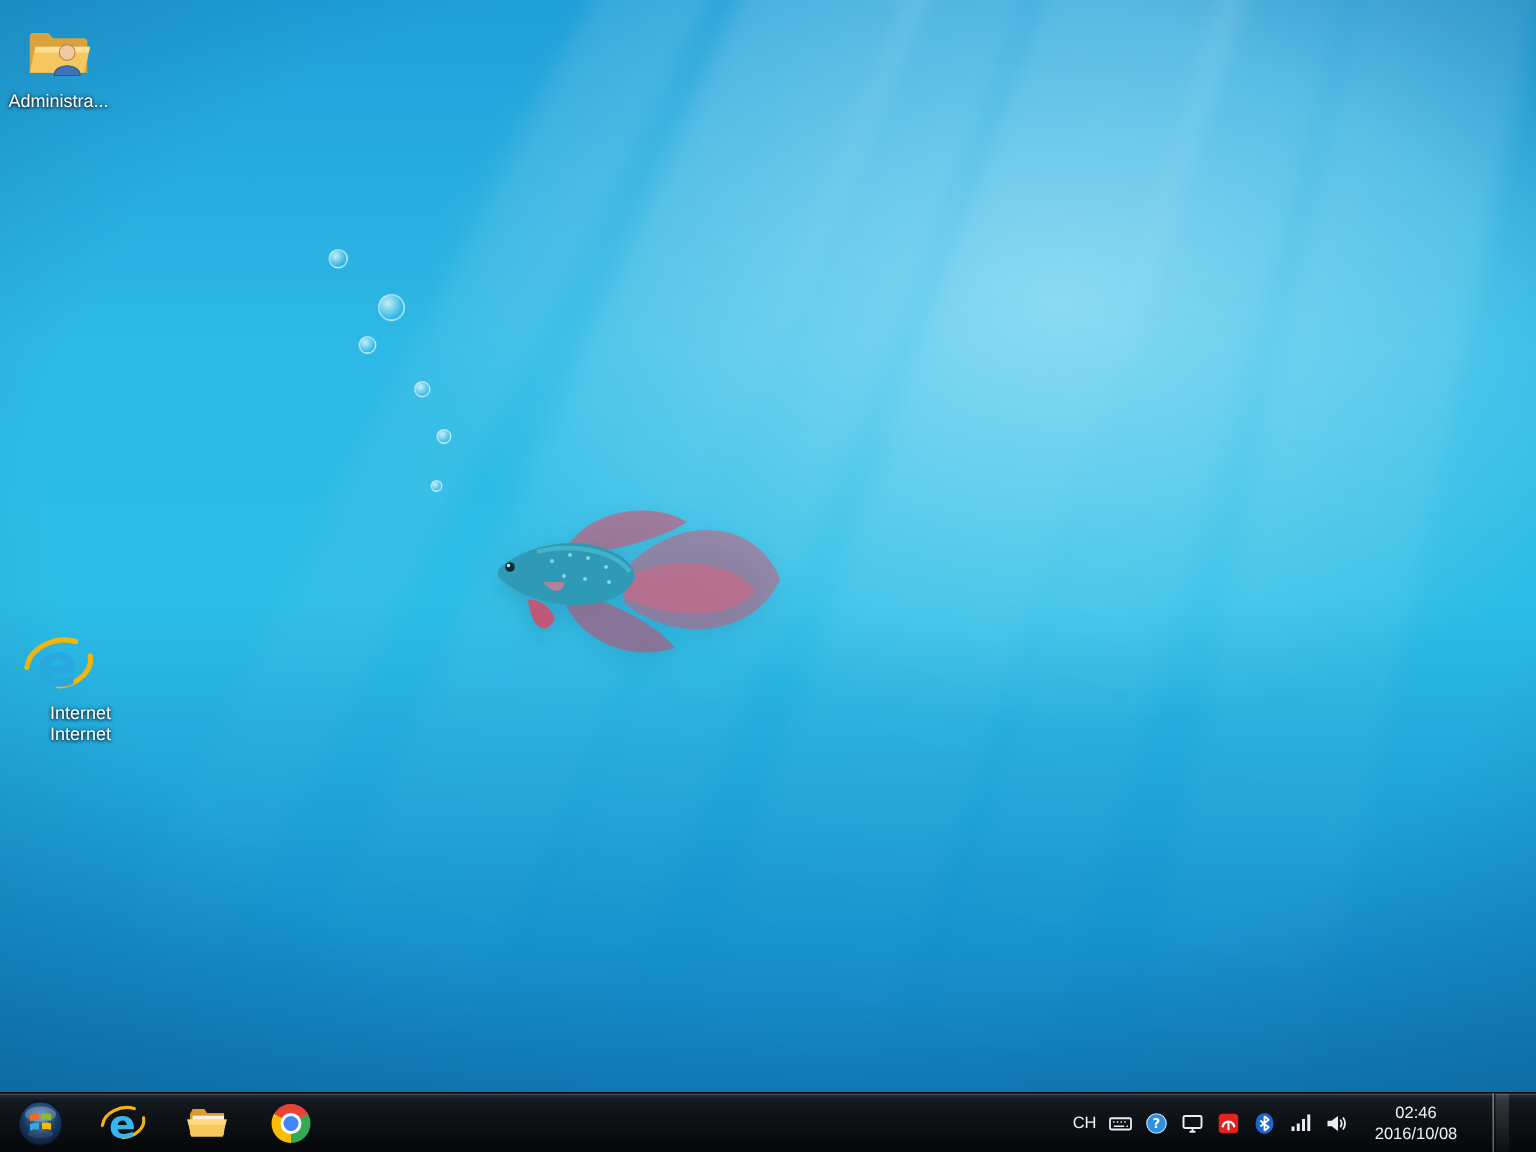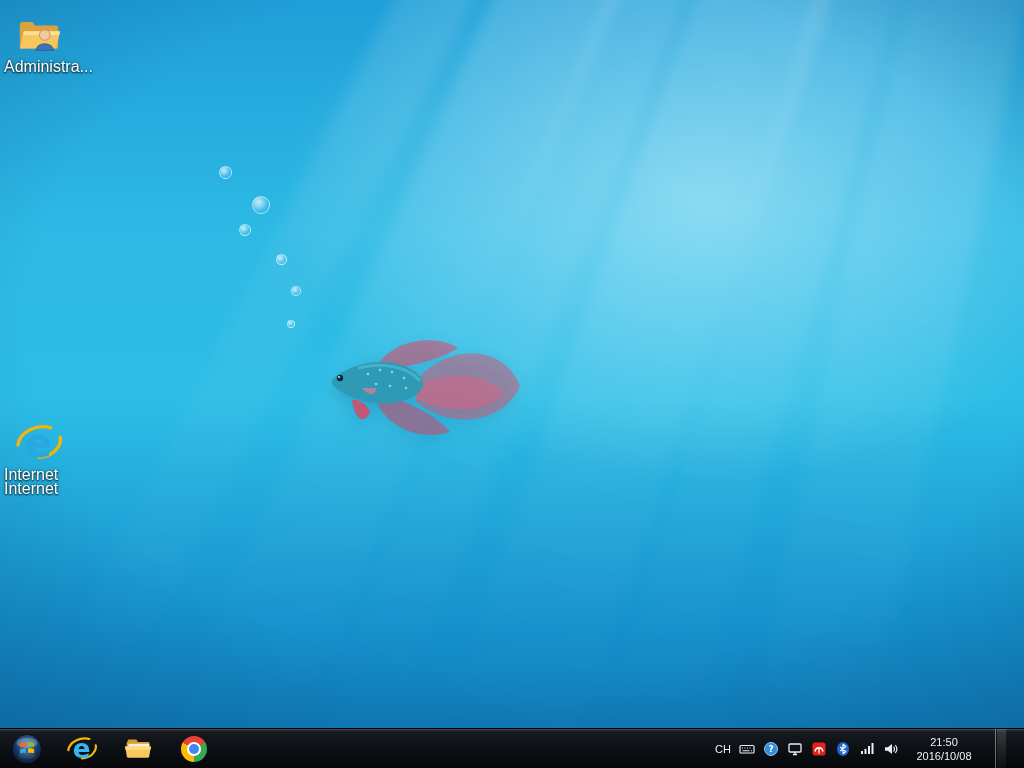--- a/index.html
+++ b/index.html
@@ -29,21 +29,21 @@
   .b3{left:239px;top:224px;width:12px;height:12px}
   .b4{left:276px;top:254px;width:11px;height:11px}
   .b5{left:291px;top:286px;width:10px;height:10px}
   .b6{left:287px;top:320px;width:8px;height:8px}
   .fish{position:absolute;left:318px;top:308px;filter:drop-shadow(0 6px 8px rgba(0,40,80,.18))}
 
   
   .desktop-icon{position:absolute;left:3px;width:72px;padding:3px 0 2px;display:flex;
     flex-direction:column;align-items:center;border:1px solid transparent;border-radius:2px;cursor:default}
   .desktop-icon .art{width:46px;height:46px;display:flex;align-items:center;justify-content:center}
-  .desktop-icon .label{margin-top:2px;font-size:16px;line-height:14px;color:#fff;text-align:left;
+  .desktop-icon .label{margin-top:2px;font-size:12px;line-height:14px;color:#fff;text-align:right;
     max-width:70px;text-shadow:0 1px 2px rgba(0,0,0,.85),0 0 3px rgba(0,0,0,.55)}
   .desktop-icon.selected{background:rgba(130,195,250,.32);border:1px solid rgba(180,220,255,.85);
     outline:1px dotted rgba(255,255,255,.9);outline-offset:-3px}
   .di-0{top:8px}.di-1{top:104px}.di-2{top:210px}.di-3{top:314px}.di-4{top:416px}
 
   
   .taskbar{position:absolute;left:0;right:0;bottom:0;height:40px;display:flex;align-items:stretch;
     background:linear-gradient(to bottom,#2a3138 0%,#151a20 10%,#0c0f13 55%,#05070a 100%);
     border-top:1px solid #000;box-shadow:inset 0 1px 0 rgba(120,160,200,.25);z-index:5}
   .task-btn{width:56px;display:flex;align-items:center;justify-content:center;cursor:pointer}
@@ -221,21 +221,21 @@
       </span>
 
       <span class="tray-ic">
         <svg width="16" height="16" viewBox="0 0 16 16">
           <path d="M2 6.2 h2.8 L9 3 v10 L4.8 9.8 H2 z" fill="#e9eef4"></path>
           <path d="M10.5 5.5 a4 4 0 0 1 0 5 M12.3 4 a6.5 6.5 0 0 1 0 8" stroke="#e9eef4" stroke-width="1.2" fill="none"></path>
         </svg>
       </span>
 
       <div class="clock">
-        <div>21:50</div>
+        <div>02:46</div>
         <div>2016/10/08</div>
       </div>
 
       <div class="show-desktop"></div>
     </div>
   </div>
 
 </div>
 
 </body></html>

